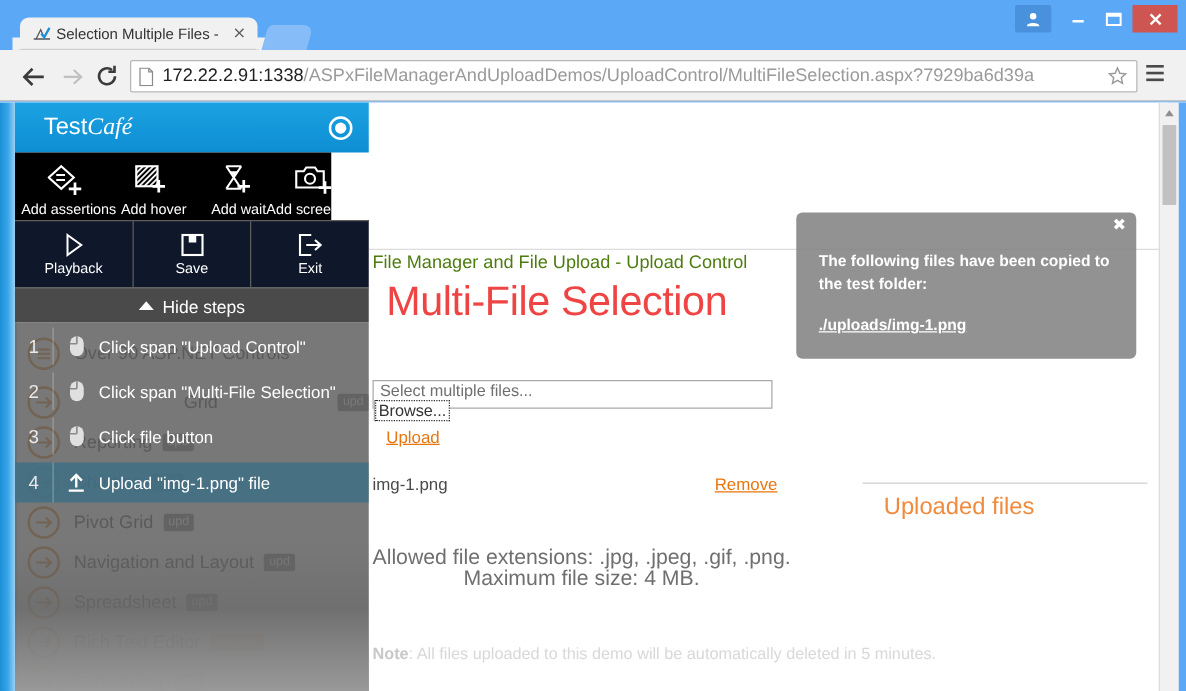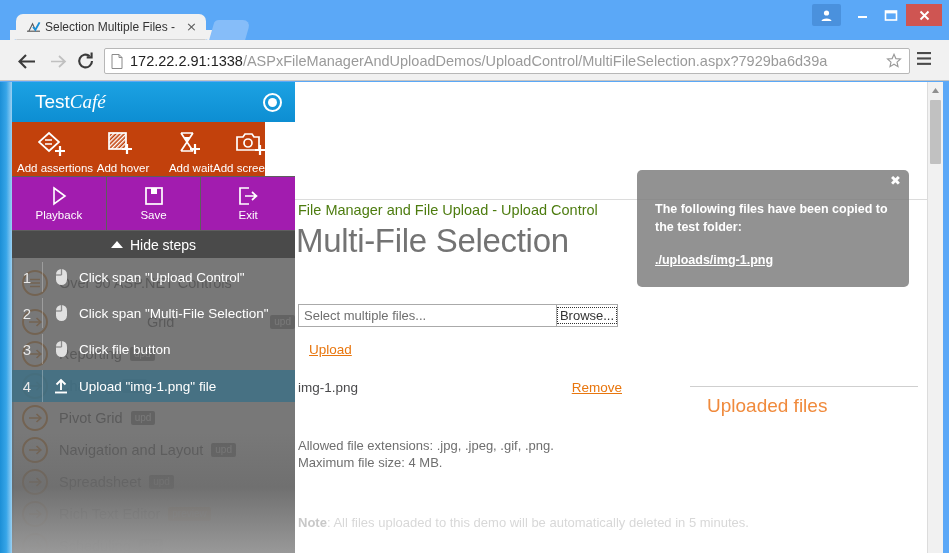--- a/index.html
+++ b/index.html
@@ -140,29 +140,29 @@
   }
   #content-topline {
     position: absolute; left: 0; top: 117px; width: 640px; height: 1px;
     background: #dcdcdc;
   }
   #breadcrumb {
     position: absolute; left: 3px; top: 120px;
     font-size: 14.5px; color: #4d7c0f;
   }
   #page-title {
-    position: absolute; left: 1px; top: 140px;
-    font-size: 33px; color: #737373; font-weight: normal;
+    position: absolute; left: 14px; top: 140px;
+    font-size: 33px; color: #ef4444; font-weight: normal;
     letter-spacing: -0.3px;
   }
 
   
   #upload-row {
     position: absolute; left: 3px; top: 222px; width: 320px; height: 23px;
-    border: 1px solid #aaa; background: #fff; display: flex;
+    border: 1px solid #aaa; background: #fff; display: flex; flex-direction: column;
   }
   #upload-input {
     flex: 1; border: none; outline: none; font-size: 13px; color: #6f6f6f;
     padding-left: 5px; font-family: "Liberation Sans", sans-serif;
     background: transparent;
   }
   #upload-input::placeholder { color: #6f6f6f; opacity: 1; }
   #browse-btn {
     width: 61px; border-left: 1px solid #aaa; background: #fff;
     font-size: 13px; color: #333; cursor: pointer;
@@ -180,21 +180,21 @@
   #file-row {
     position: absolute; left: 3px; top: 298px; width: 324px; height: 18px;
   }
   #file-name { position: absolute; left: 0; top: 0; font-size: 13.5px; color: #4a4a4c; }
   #remove-link {
     position: absolute; right: 0; top: 0; font-size: 13.5px; color: #e8760e;
     text-decoration: underline; cursor: pointer;
   }
   #restrictions {
     position: absolute; left: 3px; top: 355px;
-    font-size: 13px; color: #6f6f6f; line-height: 17px;
+    font-size: 17px; color: #6f6f6f; line-height: 17px; text-align: center;
   }
   #note {
     position: absolute; left: 3px; top: 433px;
     font-size: 13px; color: #d8d8d8;
   }
   #note b { color: #c8c8c8; }
 
   
   #right-panel {
     position: absolute; left: 690px; top: 0; width: 228px; height: 471px;
@@ -277,33 +277,33 @@
   #tc-logo .cafe { font-family: "Liberation Serif", serif; font-style: italic; }
   #tc-record {
     position: absolute; left: 251px; top: 11px; width: 19px; height: 19px;
     border-radius: 50%; border: 2px solid #fff; cursor: pointer;
     display: flex; align-items: center; justify-content: center;
   }
   #tc-record i { width: 9px; height: 9px; border-radius: 50%; background: #fff; display: block; }
 
   #tc-toolbar {
     position: absolute; left: 0; top: 40px; width: 253px; height: 94px;
-    background: #c2410c;
+    background: #000000;
   }
   .tc-tool {
     position: absolute; top: 8px; width: 70px; height: 52px;
     display: flex; flex-direction: column; align-items: center; cursor: pointer;
   }
   .tc-tool .ticon { height: 28px; display: flex; align-items: flex-end; }
   .tc-tool .tlabel {
     margin-top: 4px; font-size: 11.5px; color: #fff; white-space: nowrap;
   }
   #tc-actions {
     position: absolute; left: 0; top: 94px; width: 283px; height: 54px;
-    background: #a21caf;
+    background: #0f172a;
     border-top: 1px solid #5e5e5e;
     display: flex;
   }
   .tc-action {
     flex: 1; display: flex; flex-direction: column; align-items: center;
     justify-content: center; cursor: pointer; color: #fff;
   }
   .tc-action + .tc-action { border-left: 1px solid #5e5e5e; }
   .tc-action .alabel { margin-top: 3px; font-size: 11.5px; }
   #tc-hide {

